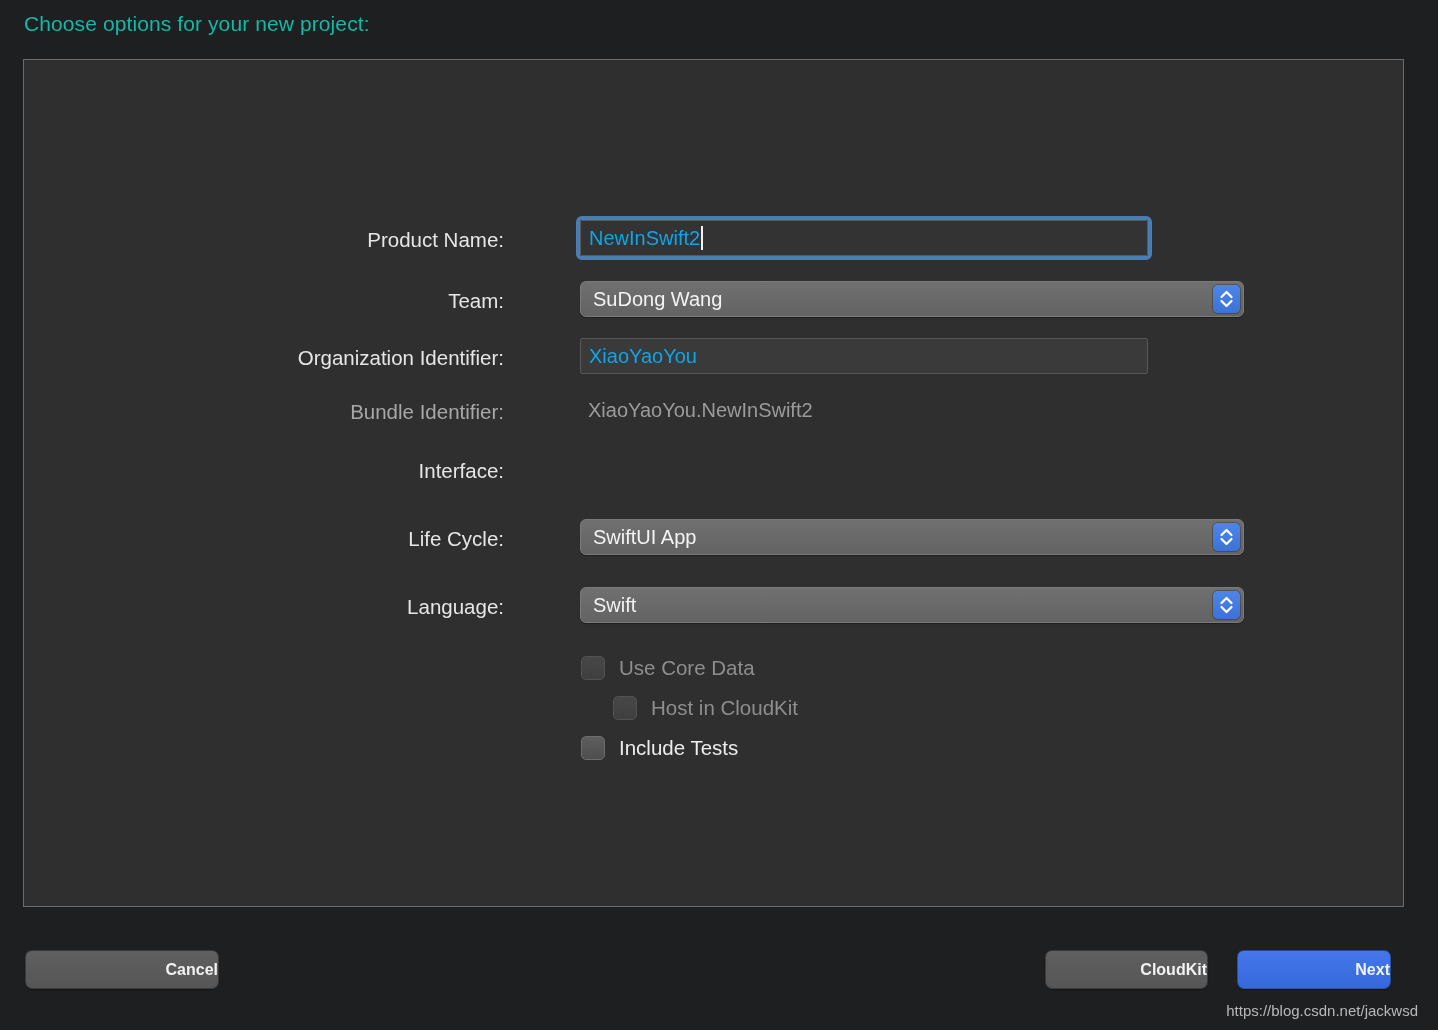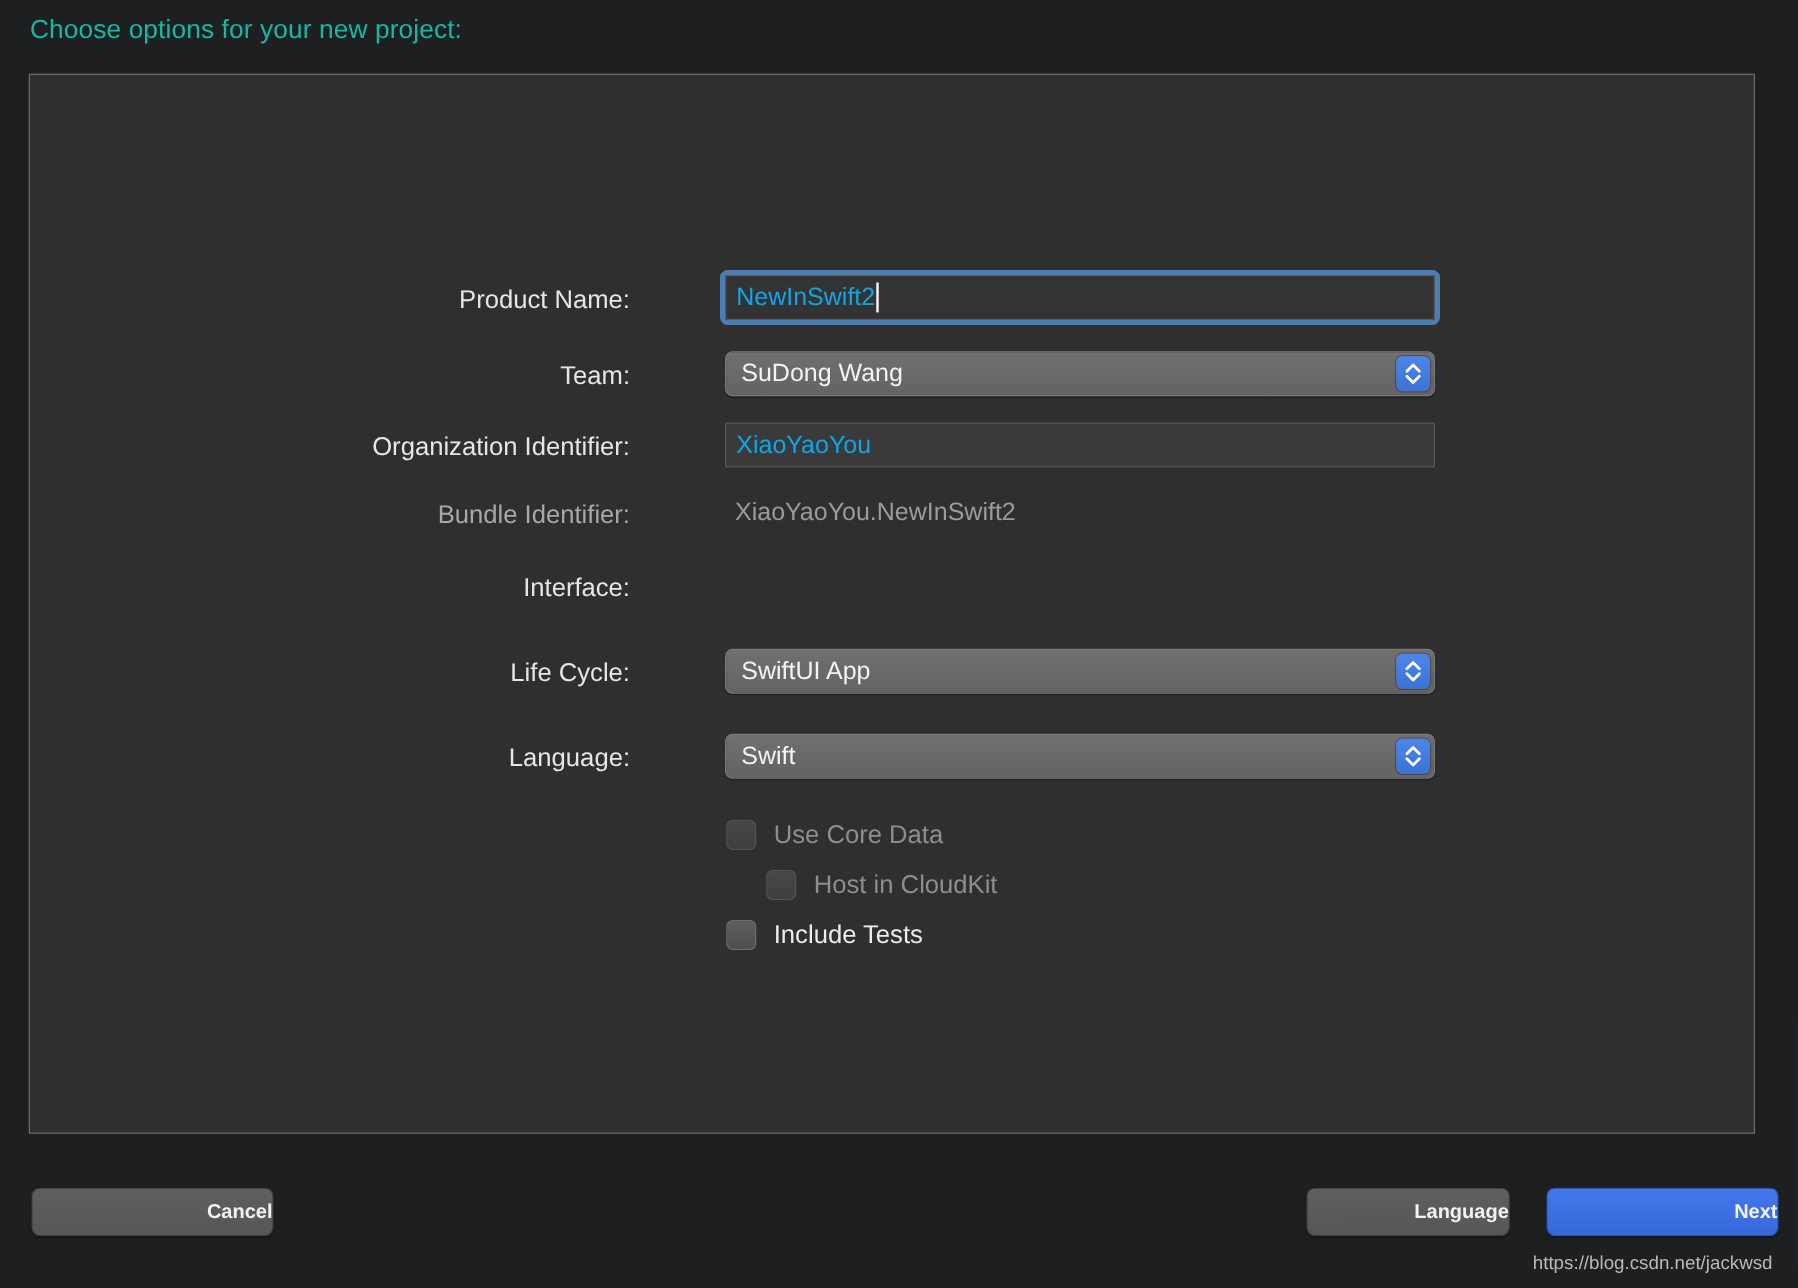--- a/index.html
+++ b/index.html
@@ -125,21 +125,21 @@
     font-size: 20px;
     color: #9b9b9b;
     padding-left: 8px;
     white-space: nowrap;
   }
 
   
   .popup-button {
     position: relative;
     box-sizing: border-box;
-    width: 568px;
+    width: 664px;
     height: 36px;
     background: linear-gradient(180deg, #707070 0%, #636363 100%);
     border: 1px solid #7a7a7a;
     border-radius: 6px;
     box-shadow: 0 1px 1px rgba(0,0,0,0.35);
     color: #f3f3f3;
     font-size: 20px;
     line-height: 34px;
     padding-left: 12px;
     white-space: nowrap;
@@ -212,21 +212,21 @@
   }
   .push-button.secondary {
     background: linear-gradient(180deg, #5f5f5f 0%, #565656 100%);
   }
   .push-button.primary {
     background: linear-gradient(180deg, #4478ea 0%, #3568db 100%);
     border-color: rgba(0,0,0,0.3);
   }
   #cancel-button  { left: 25px;   top: 20px; width: 194px; }
   #previous-button{ left: 1045px; top: 20px; width: 163px; }
-  #next-button    { left: 1237px; top: 20px; width: 186px; }
+  #next-button    { left: 1237px; top: 20px; width: 154px; }
 
   #watermark {
     position: absolute;
     right: 20px;
     top: 72px;
     font-size: 15px;
     color: #b9b9b9;
     white-space: nowrap;
   }
 </style>
@@ -329,16 +329,16 @@
     <div class="checkbox-row" style="left:557px; top:673px;">
       <span class="checkbox-box enabled"></span>
       <span class="checkbox-label enabled">Include Tests</span>
     </div>
 
   </div>
 </div>
 
 <div id="bottom-bar">
   <div id="cancel-button" class="push-button secondary">Cancel</div>
-  <div id="previous-button" class="push-button secondary">Language</div>
+  <div id="previous-button" class="push-button secondary">CloudKit</div>
   <div id="next-button" class="push-button primary">Next</div>
   <div id="watermark">https://blog.csdn.net/jackwsd</div>
 </div>
 
 </body></html>

